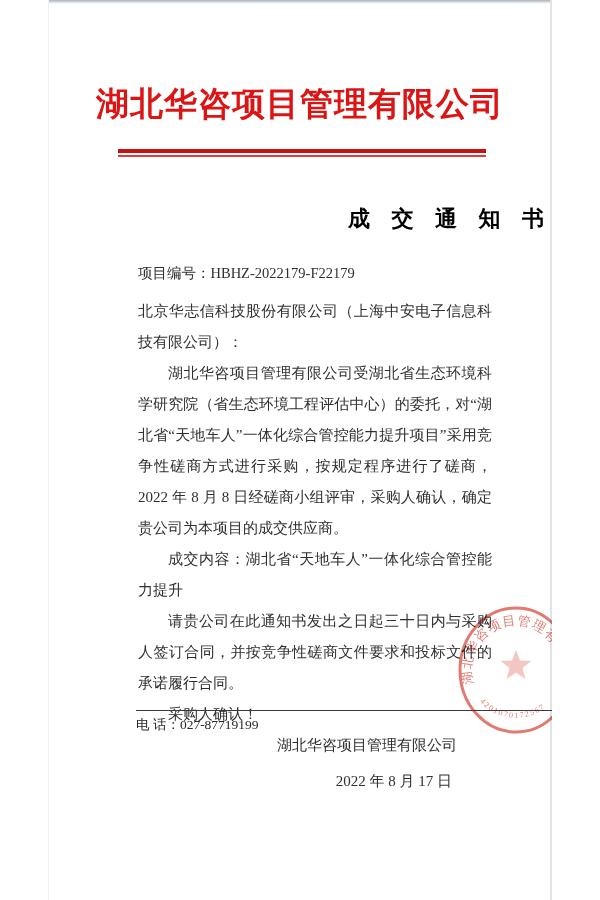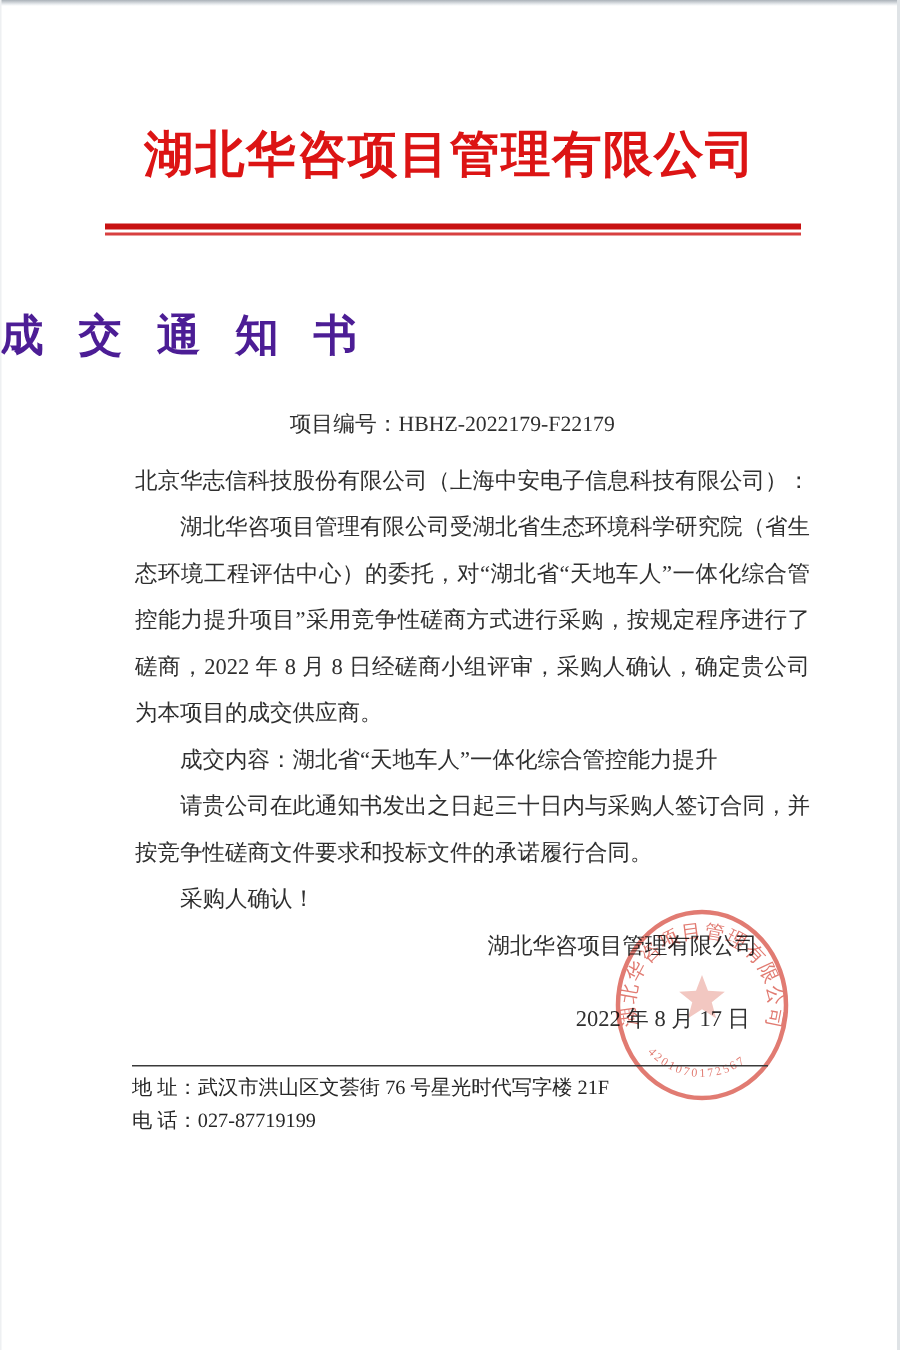--- a/index.html
+++ b/index.html
@@ -1,18 +1,18 @@
 <!DOCTYPE html>
 <html><head>
 <meta charset="utf-8">
 <style>
   html,body{margin:0;padding:0;background:#ffffff;}
   .page{
     position:relative;
-    width:600px;height:900px;
+    width:504px;height:900px;
     margin:0 auto;
     background:#ffffff;
     overflow:hidden;
     font-family:"Liberation Serif","DejaVu Serif",serif;
     color:#2f2f2f;
     box-sizing:border-box;
   }
   .scan-edge-top{position:absolute;top:0;left:0;width:600px;height:4px;
     background:linear-gradient(#aab1b8,#e9ecef 70%,#ffffff);}
   .scan-edge-right{position:absolute;top:0;right:0;width:2px;height:900px;background:#dfe3e6;}
@@ -27,31 +27,31 @@
     color:#dc1414;
     line-height:41px;
     white-space:nowrap;
   }
   .rule-wrap{margin:24px 66px 0 70px;}
   .rule-thick{height:0;border-top:4px solid #c81212;}
   .rule-thin{height:0;border-top:2px solid #d84040;margin-top:2px;}
 
   .doc-title{
     margin-top:47px;
-    text-align:left;
-    font-size:29px;
+    text-align:right;
+    font-size:22px;
     font-weight:600;
     letter-spacing:8px;
-    color:#4c1d95;
+    color:#000000;
     white-space:nowrap;
   }
 
   .meta{
     margin:24px 87px 0 90px;
-    text-align:center;
+    text-align:left;
     font-size:14.5px;
     line-height:30px;
   }
 
   .body-text{
     margin:8px 60px 0 90px;
     font-size:15px;
     line-height:31px;
     text-align:justify;
   }
@@ -59,21 +59,21 @@
   .indent{text-indent:2em;}
   .para-entrust{margin-top:11px;}
 
   .signature{
     margin:0 90px;
     text-align:right;
     font-size:15px;
     line-height:31px;
   }
   .sig-company{padding-right:5px;}
-  .sig-date{margin-top:18px;padding-right:10px;}
+  .sig-date{margin-top:5px;padding-right:10px;}
 
   .stamp{
     position:absolute;
     left:402px;top:603px;
     width:132px;height:136px;
     opacity:0.78;
     mix-blend-mode:multiply;
     pointer-events:none;
   }
   .stamp text{font-family:"Liberation Serif","DejaVu Serif",serif;}
@@ -136,17 +136,16 @@
       <textPath href="#ringPath" startOffset="2">湖北华咨项目管理有限公司</textPath>
     </text>
     <text font-size="8" letter-spacing="1.6" fill="#d9564a">
       <textPath href="#serialPath" startOffset="5">4201070172567</textPath>
     </text>
   </svg>
 
   <div class="footer">
     <div class="footer-rule"></div>
     <div class="footer-lines">
-      <div class="footer-row"><span class="footer-label">地 址：</span><span>武汉市洪山区文荟街 76 号星光时代写字楼 21F</span></div>
       <div class="footer-row"><span class="footer-label">电 话：</span><span>027-87719199</span></div>
     </div>
   </div>
 </div>
 
 </body></html>

